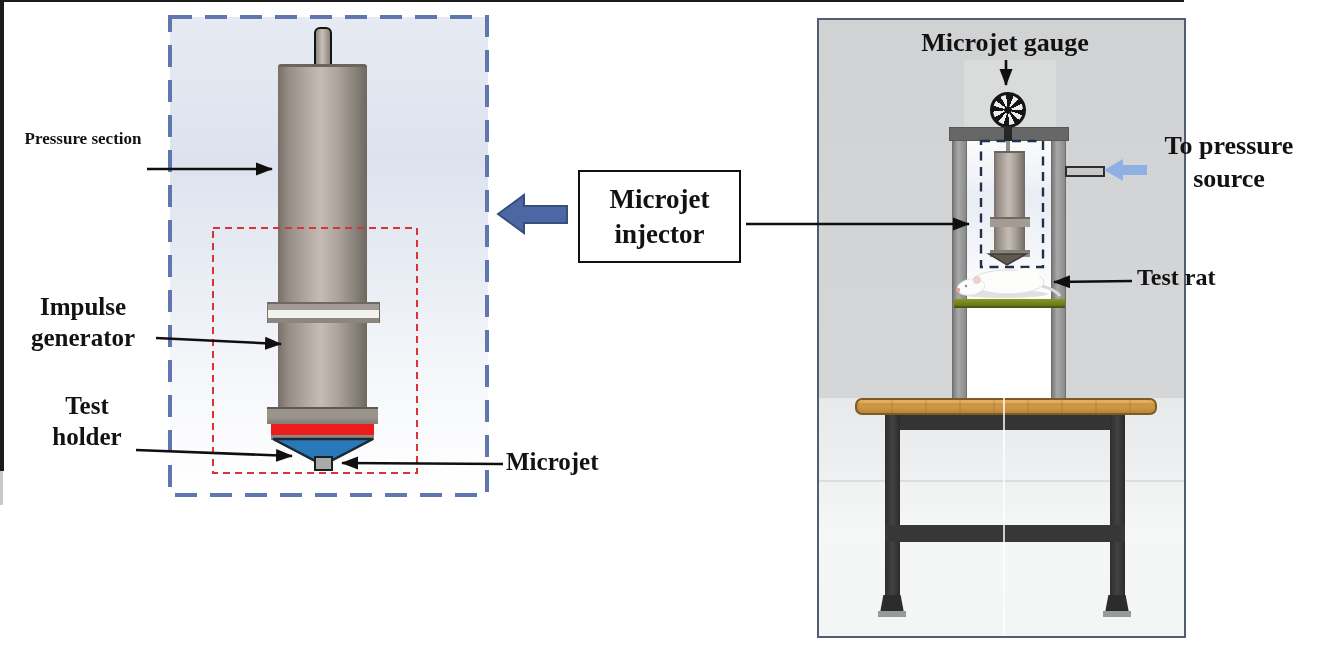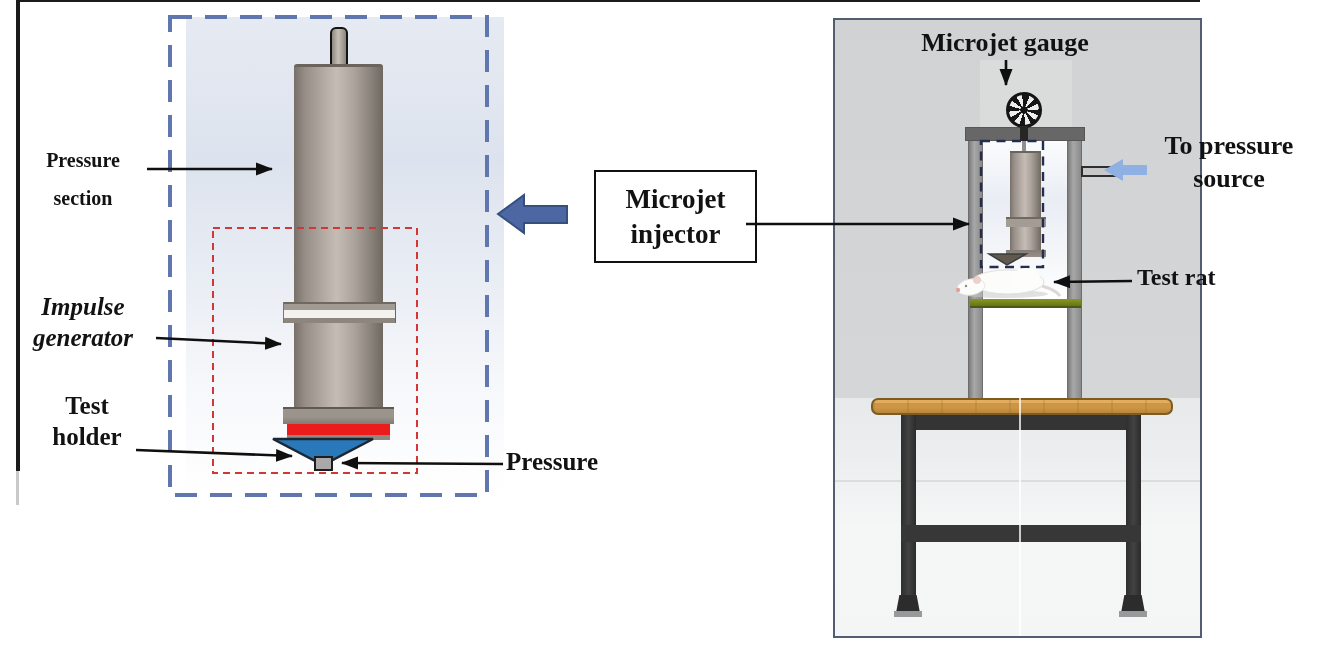--- a/index.html
+++ b/index.html
@@ -1,20 +1,20 @@
 <!DOCTYPE html>
 <html><head>
 <meta charset="utf-8">
 <style>
   html,body{margin:0;padding:0;background:#ffffff;}
   .canvas{
     position:relative;width:1320px;height:660px;background:#ffffff;overflow:hidden;
     font-family:"Liberation Serif","DejaVu Serif",serif;
   }
-  .abs{position:absolute;margin-left:16px;}
+  .abs{position:absolute;}
   
   .crop-top{left:0;top:0;width:1184px;height:2px;background:#1b1b1b;}
   .crop-left{left:0;top:0;width:4px;height:471px;background:#1b1b1b;}
   .crop-left-stub{left:0;top:471px;width:3px;height:34px;background:#c9c9c9;}
   
   .left-bg{left:170px;top:17px;width:318px;height:478px;
     background:linear-gradient(180deg,#e6eaf2 0%,#dde3ee 30%,#e9edf4 55%,#f7f8fb 78%,#ffffff 100%);}
   .plug{left:314px;top:27px;width:18px;height:39px;background:linear-gradient(90deg,#8f8981,#c6c0b9 45%,#8a847c);
     border:2.5px solid #141414;border-radius:6px 6px 2px 2px;box-sizing:border-box;}
   .cyl-grad{background:linear-gradient(90deg,#786f68 0%,#968e86 12%,#b8b0a9 38%,#c4bcb5 48%,#aaa29b 68%,#8a837b 86%,#6f6860 100%);}
@@ -63,22 +63,22 @@
   .crossbar{left:66px;top:505px;width:240px;height:17px;background:#373737;}
   .foot{top:575px;width:24px;height:18px;background:#2c2c2c;clip-path:polygon(14% 0,86% 0,100% 100%,0 100%);}
   .foot-left{left:61px;} .foot-right{left:286px;}
   .base{top:591px;width:28px;height:6px;background:#97999b;}
   .base-left{left:59px;} .base-right{left:284px;}
   .seam{left:184px;top:378px;width:2px;height:242px;background:rgba(255,255,255,.75);}
   
   .overlay{position:absolute;left:0;top:0;width:1320px;height:660px;pointer-events:none;}
   
   .lbl{position:absolute;font-weight:700;color:#121212;text-align:center;}
-  .lbl-ps{left:18px;top:141px;width:130px;font-size:20px;line-height:38px;}
-  .lbl-ig{left:8px;top:291px;width:150px;font-size:25px;line-height:31px;font-style:italic;}
+  .lbl-ps{left:18px;top:124px;width:130px;font-size:17px;line-height:29px;}
+  .lbl-ig{left:8px;top:291px;width:150px;font-size:25px;line-height:31px;}
   .lbl-dh{left:33px;top:390px;width:108px;font-size:25px;line-height:31px;}
   .lbl-cd{left:506px;top:448px;font-size:25px;white-space:nowrap;}
   .lbl-pg{left:905px;top:28px;width:200px;font-size:26px;white-space:nowrap;}
   .lbl-tps{left:1146px;top:129px;width:166px;font-size:26px;line-height:33px;text-align:center;}
   .lbl-tr{left:1137px;top:264px;font-size:24px;white-space:nowrap;}
 </style>
 </head>
 <body>
 
 <div class="canvas">
@@ -164,18 +164,18 @@
     <line x1="136" y1="450" x2="292" y2="456" stroke="#0f0f0f" stroke-width="2.6" marker-end="url(#ah)"></line>
     <line x1="503" y1="464" x2="342" y2="463" stroke="#0f0f0f" stroke-width="2.6" marker-end="url(#ah)"></line>
     <line x1="746" y1="224" x2="969" y2="224" stroke="#0f0f0f" stroke-width="2.6" marker-end="url(#ah)"></line>
     <line x1="1006" y1="60" x2="1006" y2="85" stroke="#0f0f0f" stroke-width="2.6" marker-end="url(#ah)"></line>
     <line x1="1132" y1="281" x2="1054" y2="282" stroke="#0f0f0f" stroke-width="2.6" marker-end="url(#ah)"></line>
   </svg>
 
   <div class="lbl lbl-ps">Pressure section</div>
   <div class="lbl lbl-ig">Impulse generator</div>
   <div class="lbl lbl-dh">Test holder</div>
-  <div class="lbl lbl-cd">Pressure</div>
+  <div class="lbl lbl-cd">Microjet</div>
   <div class="lbl lbl-pg">Microjet gauge</div>
   <div class="lbl lbl-tps">To pressure source</div>
   <div class="lbl lbl-tr">Test rat</div>
 
 </div>
 
 </body></html>

